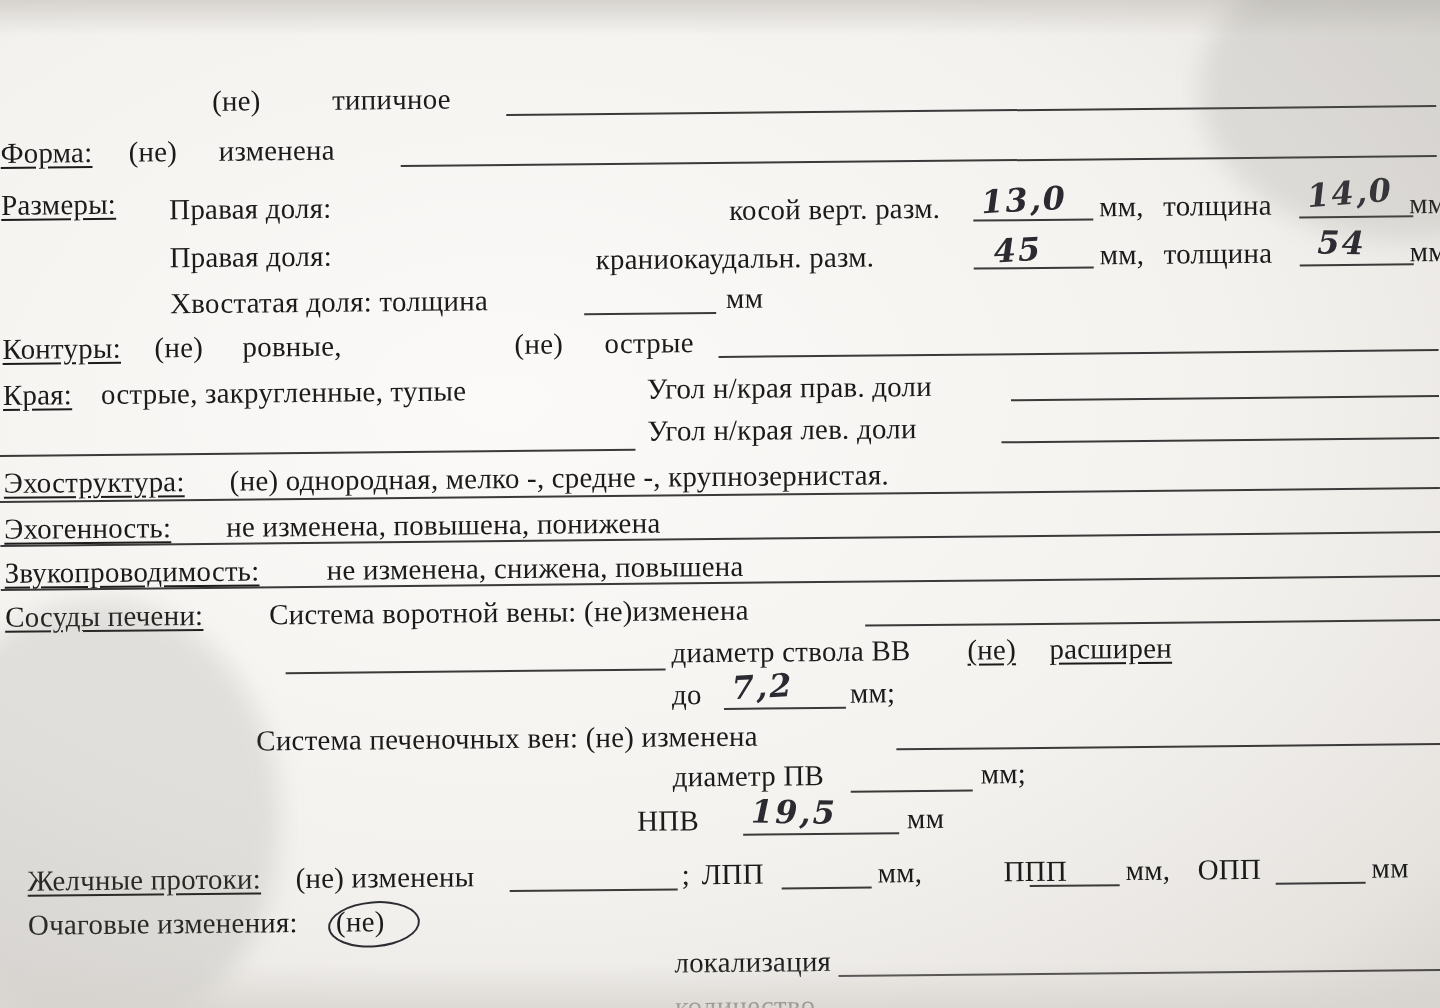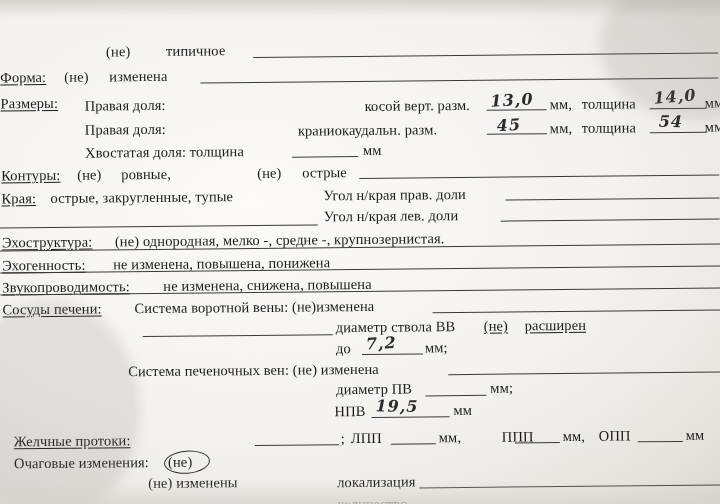--- a/index.html
+++ b/index.html
@@ -184,27 +184,27 @@
     <div class="hw" style="left:365px; top:334px;">7,2</div>
     <div class="ln" style="left:424px; top:340px;">мм;</div>
 
     <div class="ln" style="left:127px; top:361px;">Система печеночных вен: (не) изменена</div>
     <div class="rule" style="left:447px; top:375px; width:273px;"></div>
 
     <div class="ln" style="left:335px; top:381px;">диаметр ПВ</div>
     <div class="rule" style="left:424px; top:396px; width:61px;"></div>
     <div class="ln" style="left:489px; top:381px;">мм;</div>
 
-    <div class="ln" style="left:333px; top:403px;">НПВ</div>
+    <div class="ln" style="left:317px; top:403px;">НПВ</div>
     <div class="rule" style="left:370px; top:417px; width:78px;"></div>
     <div class="hw s3" style="left:374px; top:397px;">19,5</div>
     <div class="ln" style="left:452px; top:403px;">мм</div>
 
     <div class="ln u" style="left:12px; top:430px;">Желчные протоки:</div>
-    <div class="ln" style="left:146px; top:430px;margin-top:43px;">(не) изменены</div>
+    <div class="ln" style="left:146px; top:430px;">(не) изменены</div>
     <div class="rule" style="left:253px; top:444px; width:84px;"></div>
     <div class="ln" style="left:339px; top:430px;">;</div>
     <div class="ln" style="left:349px; top:430px;">ЛПП</div>
     <div class="rule" style="left:389px; top:444px; width:45px;"></div>
     <div class="ln" style="left:437px; top:430px;">мм,</div>
     <div class="ln" style="left:472px; top:430px;margin-left:28px;">ППП</div>
     <div class="rule" style="left:513px; top:444px; width:45px;"></div>
     <div class="ln" style="left:561px; top:430px;">мм,</div>
     <div class="ln" style="left:597px; top:430px;">ОПП</div>
     <div class="rule" style="left:636px; top:444px; width:45px;"></div>

